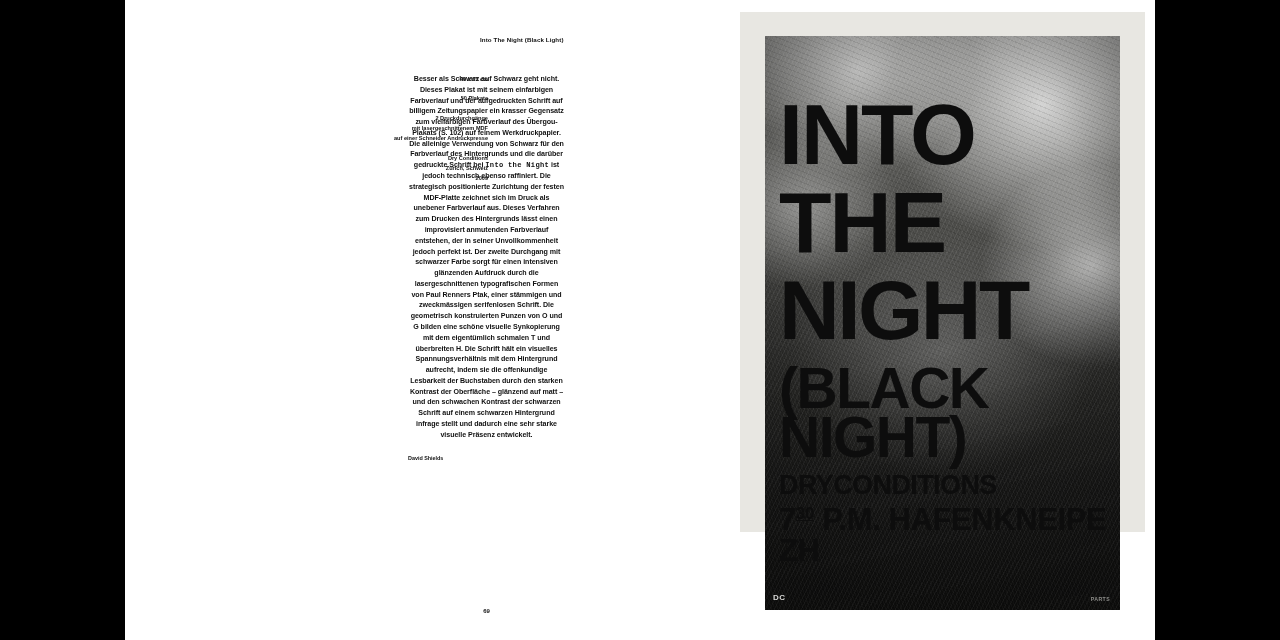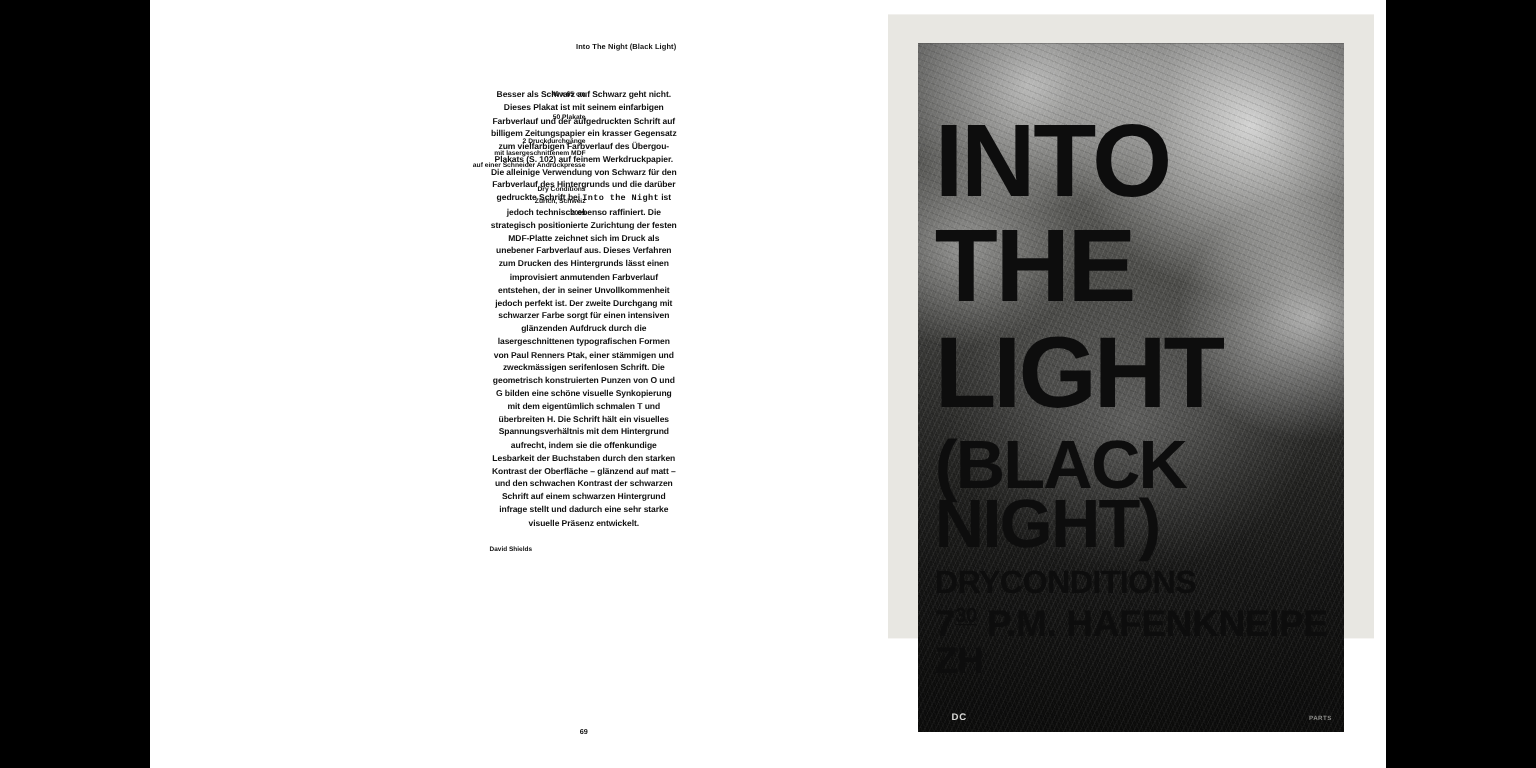--- a/index.html
+++ b/index.html
@@ -190,21 +190,21 @@
     letter-spacing: -0.4px;
     line-height: 1;
   }
   .sup {
     font-size: 0.55em;
     vertical-align: super;
     text-decoration: underline;
   }
   .poster-footer-left {
     position: absolute;
-    left: 28px;
+    left: 8px;
     bottom: 8px;
     font-size: 8px;
     color: #d8d8d6;
     font-weight: bold;
     letter-spacing: 0.5px;
   }
   .poster-footer-right {
     position: absolute;
     right: 10px;
     bottom: 8px;
@@ -252,21 +252,21 @@
   <div class="right-page">
     <div class="poster-mount">
       <div class="poster">
         <div class="grain"></div>
         <div class="speckle"></div>
         <div class="vign"></div>
 
         <div class="poster-type">
           <div class="headline h1">INTO</div>
           <div class="headline h2">THE</div>
-          <div class="headline h3">LIGHT</div>
+          <div class="headline h3">NIGHT</div>
           <div class="headline h4">(BLACK NIGHT)</div>
 
           <div class="info info-line1">DRYCONDITIONS</div>
 
 
           <div class="info info-line3"><span>7</span><span class="sup">30</span><span> P.M. HAFENKNEIPE ZH</span></div>
         </div>
 
         <div class="poster-footer-left">DC</div>
         <div class="poster-footer-right">PARTS</div>

